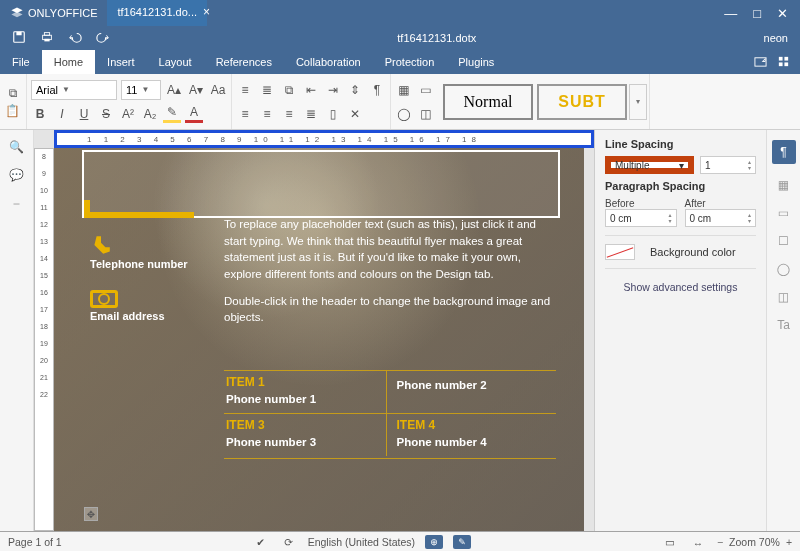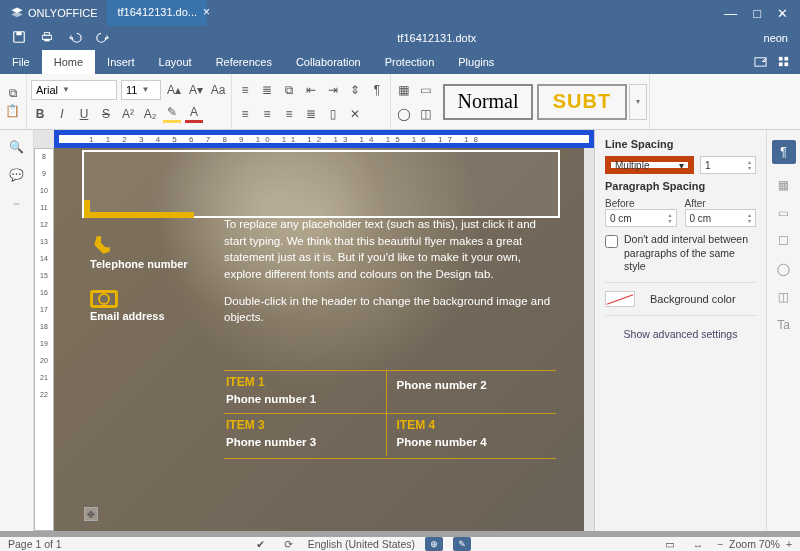--- a/index.html
+++ b/index.html
@@ -28,34 +28,34 @@
   .menubar .right-icons svg{width:13px;height:13px;}
   
   
   .toolbar { background: #f7f7f7; border-bottom: 1px solid #cfcfcf; height: 56px; display: flex; align-items: stretch; }
   .tb-group { display: flex; flex-direction: column; justify-content: center; padding: 2px 4px; border-right: 1px solid #e2e2e2; }
   .tb-row { display: flex; align-items: center; gap: 4px; height: 24px; }
   .sel { border: 1px solid #ccc; background: #fff; height: 20px; font-size: 11px; padding: 0 4px; display:flex; align-items:center; gap:4px;}
   .sel .dd { font-size: 8px; color:#666; }
   .ico { width: 18px; height: 18px; display: flex; align-items: center; justify-content: center; color:#555; cursor:pointer; font-size:12px;}
   .styles { display: flex; align-items: center; padding: 0 2px; border-right: 1px solid #e2e2e2; }
-  .style-box { border: 2px solid #999; width: 90px; height: 36px; margin: 0 2px; display: flex; align-items: center; justify-content: center; font-size: 20px; cursor:pointer;}
+  .style-box { border: 2px solid #999; width: 90px; height: 36px; margin: 0 2px; display: flex; align-items: center; justify-content: center; font-size: 16px; cursor:pointer;}
   .style-box.sel2 { border: 2px solid #888; font-family: Georgia, serif; }
   .style-box.subt { color: #e8b200; font-weight: bold; letter-spacing:1px;}
   .style-dd { width: 18px; border:1px solid #ccc; height:36px; display:flex;align-items:center;justify-content:center;font-size:8px;color:#777;}
   
   
   .main { display: flex; height: calc(551px - 26px - 24px - 24px - 56px - 20px); }
   .leftbar, .rightbar { width: 34px; background: #f5f5f5; border-right: 1px solid #ddd; display: flex; flex-direction: column; align-items: center; gap: 14px; padding-top: 10px; color:#888;}
   .rightbar { border-left:1px solid #ddd; border-right:none; color:#999;}
   .rightbar .active-tab { background:#446995; color:#fff; width:24px; height:24px; display:flex;align-items:center;justify-content:center;border-radius:2px;}
   
   .doc-area { flex: 1; display: flex; background:#e4e4e4;}
   .doc-wrap { flex:1; display:flex; flex-direction:column;}
-  .hruler { height: 18px; background: #fff; border-bottom:1px solid #ccc; font-size:8px; color:#555; display:flex; align-items:center; padding-left:30px; gap:1px; letter-spacing:5px; overflow:hidden; margin-left:20px; border:5px solid #1d4ed8;}
+  .hruler { height: 18px; background: #fff; border-bottom:1px solid #ccc; font-size:8px; color:#555; display:flex; align-items:center; padding-left:30px; gap:1px; letter-spacing:5px; overflow:hidden; margin-left:20px; border:3px solid #1d4ed8;}
   .doc-scroll { flex:1; display:flex; overflow:hidden;}
   .vruler { width: 20px; background:#fff; border-right:1px solid #aaa; font-size:7px; color:#555; display:flex; flex-direction:column; align-items:center; gap:10px; padding-top:4px; border:1px solid #bbb;}
   
   .page { flex:1; position:relative; background:linear-gradient(rgba(80,80,80,0.55),rgba(80,80,80,0.55)),linear-gradient(135deg,#b89868 0%, #8a7760 100%); margin:0 10px 0 0; overflow:hidden;}
   .page::before{ content:""; position:absolute; inset:0; background:
     radial-gradient(circle at 50% 20%, rgba(255,240,200,0.35), transparent 40%),
     radial-gradient(circle at 40% 15%, rgba(255,255,230,0.25), transparent 25%);}
   .bigbox { position:absolute; left:28px; top:2px; right:24px; height:68px; border:2px solid #fff; background:rgba(255,255,255,0.08);}
   .yellow-l { position:absolute; left:30px; top:52px; width:110px; height:18px; border-left:6px solid #e8b200; border-bottom:6px solid #e8b200;}
   .col-left { position:absolute; left:36px; top:86px; width:120px; color:#fff;}
@@ -87,21 +87,21 @@
   .small-label { font-size:10px; color:#444;}
   .chk { display:flex; gap:6px; align-items:flex-start; font-size:10.5px; line-height:1.3;}
   .chk input { margin-top:2px;}
   .sep { height:1px; background:#ddd; margin:2px 0;}
   .bg-line { display:flex; align-items:center; gap:15px;}
   .bg-swatch { width:30px; height:16px; border:1px solid #ccc; background:#fff; position:relative;}
   .bg-swatch::after { content:""; position:absolute; left:0; right:0; top:50%; border-top:1.5px solid #d33; transform:rotate(-20deg);}
   .adv-link { color:#446; font-size:10.5px; text-align:center; margin-top:4px; cursor:pointer;}
   
   
-  .statusbar { height:20px; background:#f5f5f5; border-top:6px solid #a3a3a3; display:flex; align-items:center; font-size:10.5px; color:#555; padding:0 8px; gap:10px;}
+  .statusbar { height:20px; background:#f5f5f5; border-top:1px solid #a3a3a3; display:flex; align-items:center; font-size:10.5px; color:#555; padding:0 8px; gap:10px;}
   .statusbar .flex { flex:1;}
   .statusbar .sicon { width:18px;height:14px; display:flex;align-items:center;justify-content:center;}
   .sq { width:18px;height:14px; background:#446995; border-radius:2px; color:#fff; display:flex;align-items:center;justify-content:center;font-size:9px;}
   .zoom-bar { display:flex; align-items:center; gap:6px;}
   .zico { cursor:pointer; color:#666;}
   
   .ud { display:inline-flex; flex-direction:column; font-size:6px; line-height:6px; color:#888; margin-left:2px;}
 </style>
 </head>
 <body>
@@ -347,24 +347,20 @@
           <div class="small-label">After</div>
           <div class="sp-num" style="width:auto">
               <span>0 cm</span>
               <span class="ud">
                 <span>▴</span>
                 <span>▾</span>
               </span>
             </div>
         </div>
       </div>
-      <label class="chk">
-        <input type="checkbox" style="">
-        <span>Don't add interval between paragraphs of the same style</span>
-      </label>
       <div class="sep"></div>
       <div class="bg-line">
         <div class="bg-swatch"></div>
         <span>Background color</span>
       </div>
       <div class="sep"></div>
       <div class="adv-link">Show advanced settings</div>
     </div>
   </div>
 

